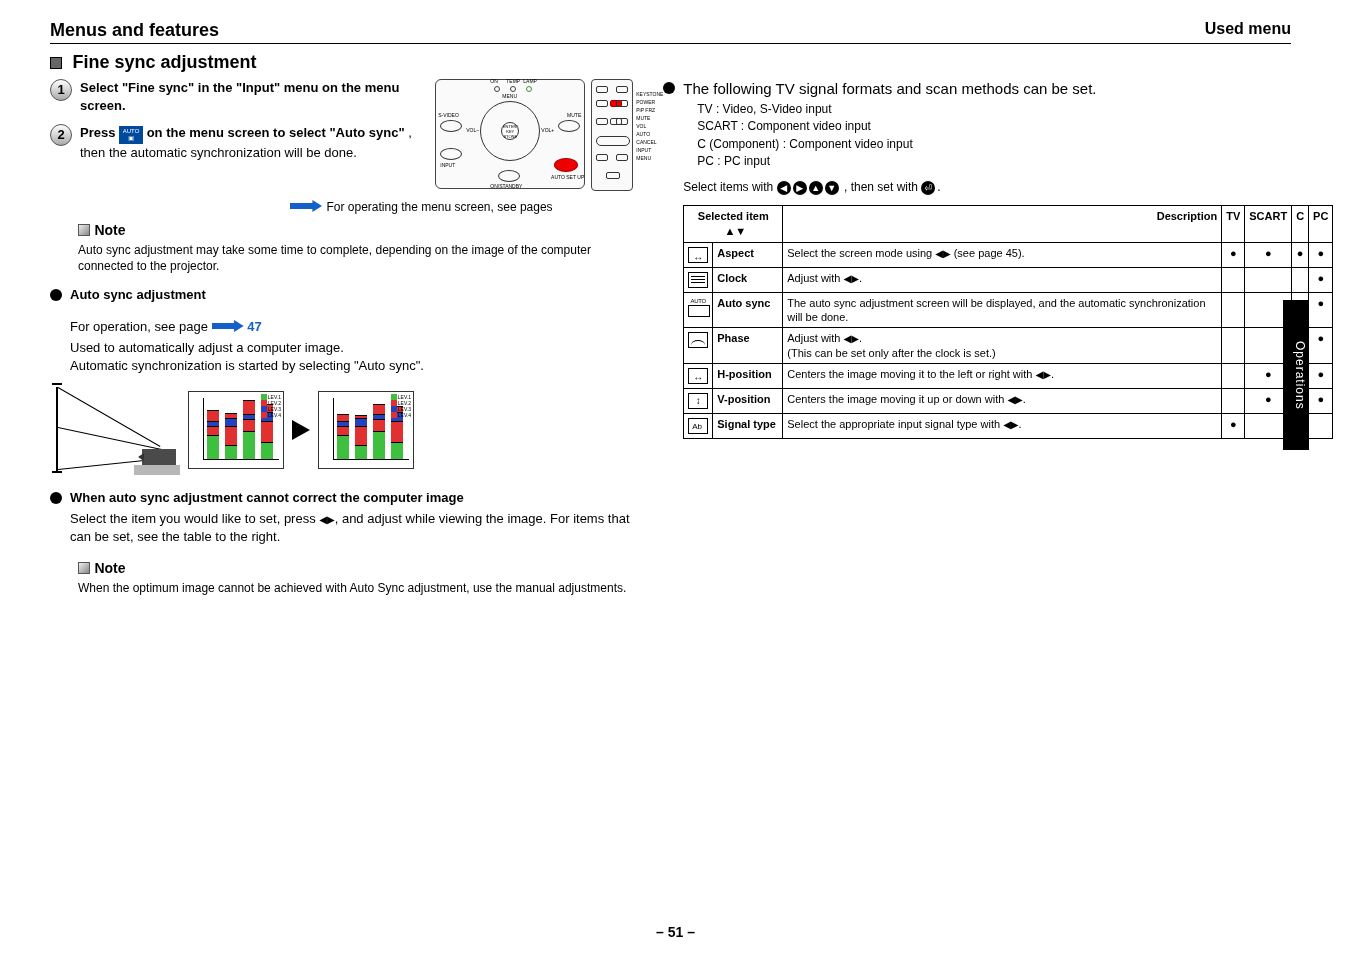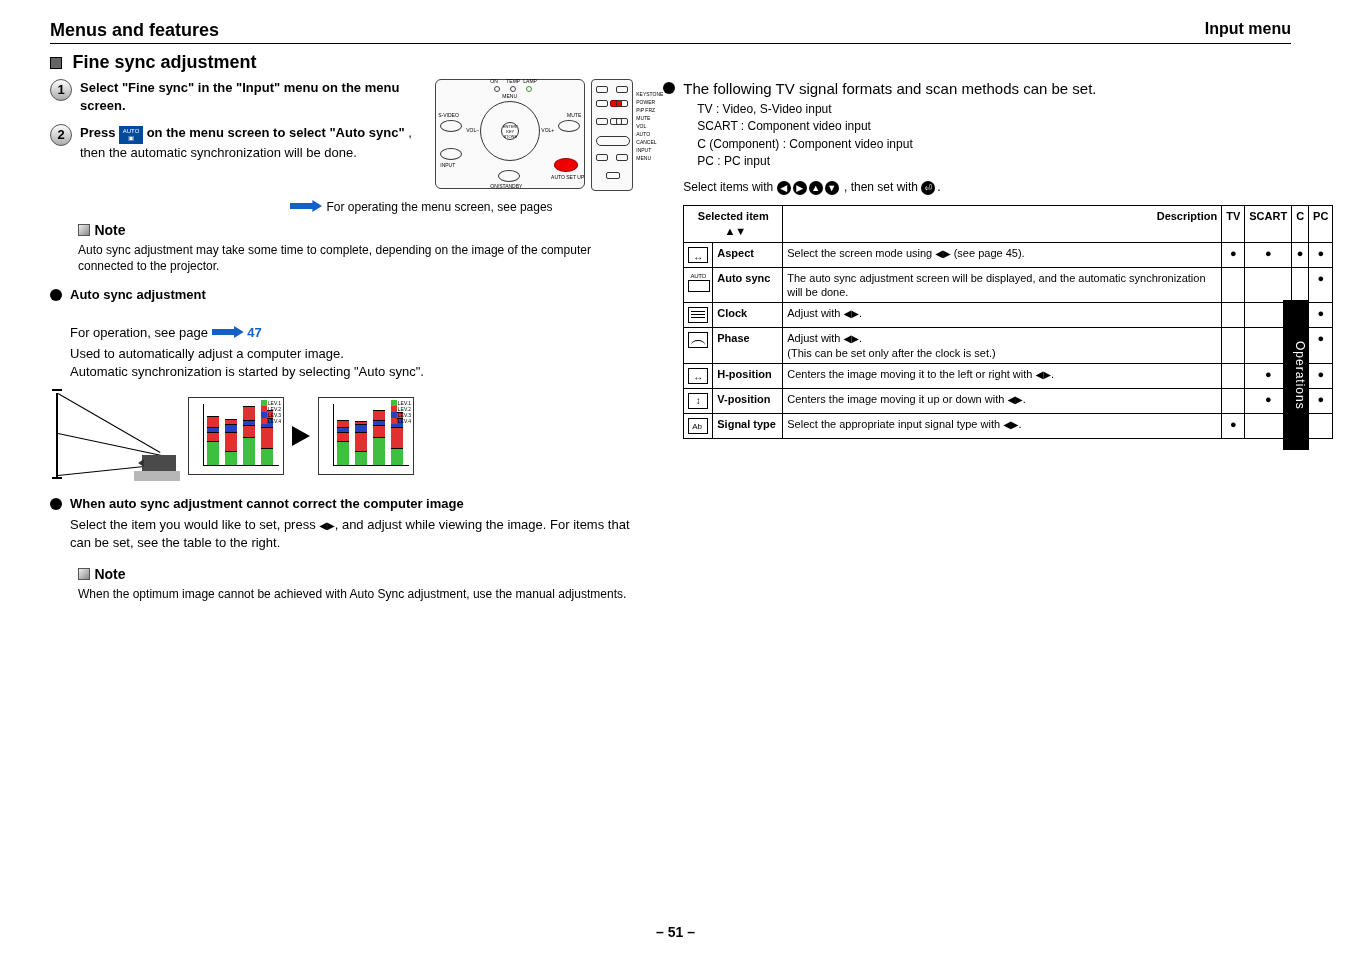--- a/index.html
+++ b/index.html
@@ -131,21 +131,21 @@
   }
   .footer-page { position: absolute; bottom: 14px; left: 0; right: 0; text-align: center; font-size: 14px; font-weight: bold; }
   .footer-page::before { content: '– '; }
   .footer-page::after { content: ' –'; }
 </style>
 </head>
 <body>
 
 <div class="page">
   <div class="header">
-    <span class="header-right">Input menu</span>
+    <span class="header-right">Used menu</span>
     <span class="header-title">Menus and features</span>
   </div>
 
   <div>
     <span class="section-sq"></span>
     <span class="section-title">Fine sync adjustment</span>
   </div>
 
   <div class="content">
 
@@ -232,21 +232,21 @@
       <div style="margin:6px 0 12px 28px;">
         <span class="note-sq"></span>
         <span class="note-title">Note</span>
         <div class="note-body">Auto sync adjustment may take some time to complete, depending on the image of the computer connected to the projector.</div>
       </div>
 
       <div class="step">
         <div class="step-bullet"></div>
         <div class="step-text">
           <b>Auto sync adjustment</b>
-          <div style="margin-top:20px;">
+          <div style="margin-top:14px;">
             <span>For operation, see page </span>
             <span class="blue-arrow"></span>
             <span class="small-link">47</span>
           </div>
           <div style="margin-top:4px;">Used to automatically adjust a computer image.</div>
           <div>Automatic synchronization is started by selecting "Auto sync".</div>
         </div>
       </div>
 
       <div class="diagrams">
@@ -390,35 +390,35 @@
                   </td>
                   <td style="width:70px;"><b>Aspect</b></td>
                   <td class="desc">Select the screen mode using  <span class="lrk"></span> (see page 45).</td>
                   <td class="thc">●</td>
                   <td class="thc">●</td>
                   <td class="thc">●</td>
                   <td class="thc">●</td>
                 </tr>
                 <tr>
                   <td style="width:26px;" class="thc">
+                    <span class="cell-icon ci-hstripe"></span>
+                  </td>
+                  <td style="width:70px;"><b>Clock</b></td>
+                  <td class="desc">Adjust with  <span class="lrk"></span>.</td>
+                  <td class="thc"></td>
+                  <td class="thc"></td>
+                  <td class="thc"></td>
+                  <td class="thc">●</td>
+                </tr>
+                <tr>
+                  <td style="width:26px;" class="thc">
                     <span class="cell-icon auto"></span>
                   </td>
                   <td style="width:70px;"><b>Auto sync</b></td>
                   <td class="desc">The auto sync adjustment screen will be displayed, and the automatic synchronization will be done.</td>
-                  <td class="thc"></td>
-                  <td class="thc"></td>
-                  <td class="thc"></td>
-                  <td class="thc">●</td>
-                </tr>
-                <tr>
-                  <td style="width:26px;" class="thc">
-                    <span class="cell-icon ci-hstripe"></span>
-                  </td>
-                  <td style="width:70px;"><b>Clock</b></td>
-                  <td class="desc">Adjust with  <span class="lrk"></span>.</td>
                   <td class="thc"></td>
                   <td class="thc"></td>
                   <td class="thc"></td>
                   <td class="thc">●</td>
                 </tr>
                 <tr>
                   <td style="width:26px;" class="thc">
                     <span class="cell-icon ci-wave"></span>
                   </td>
                   <td style="width:70px;"><b>Phase</b></td>

